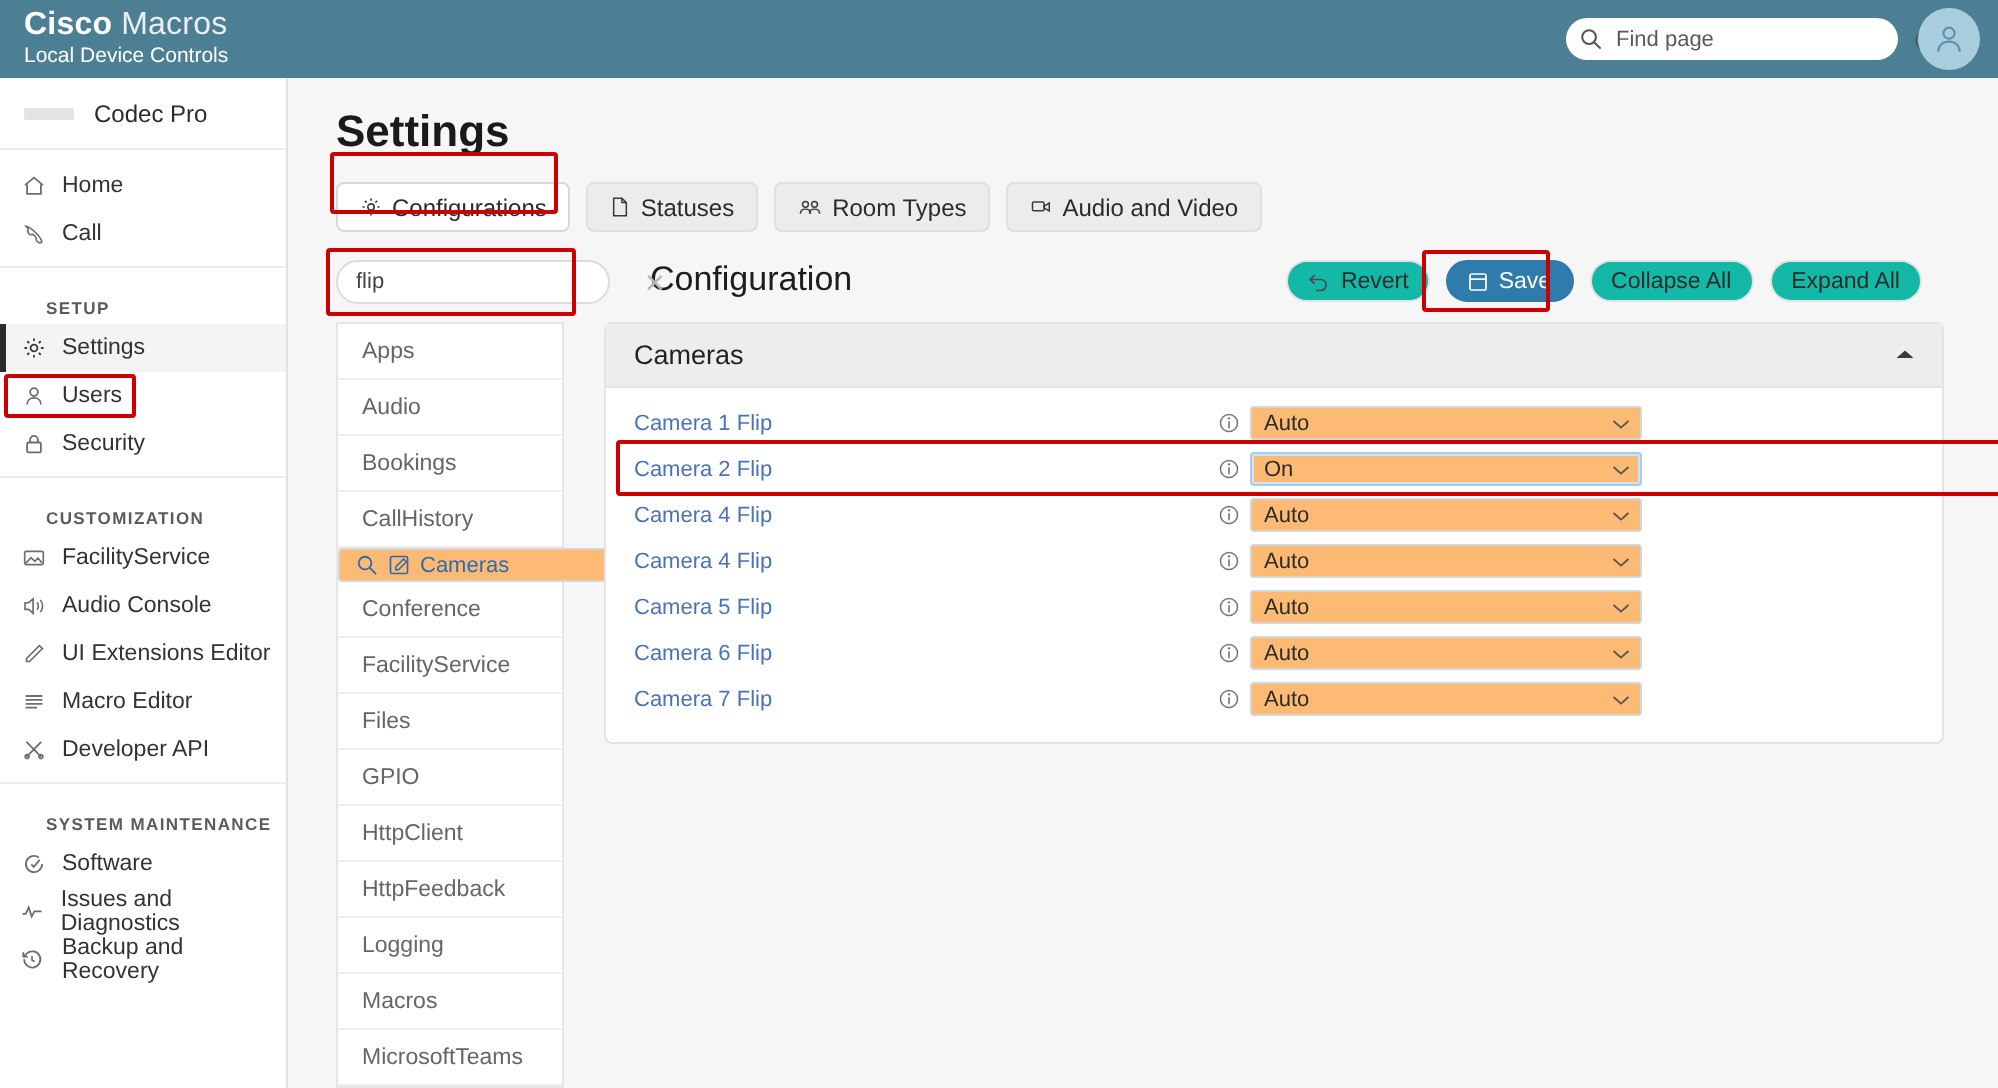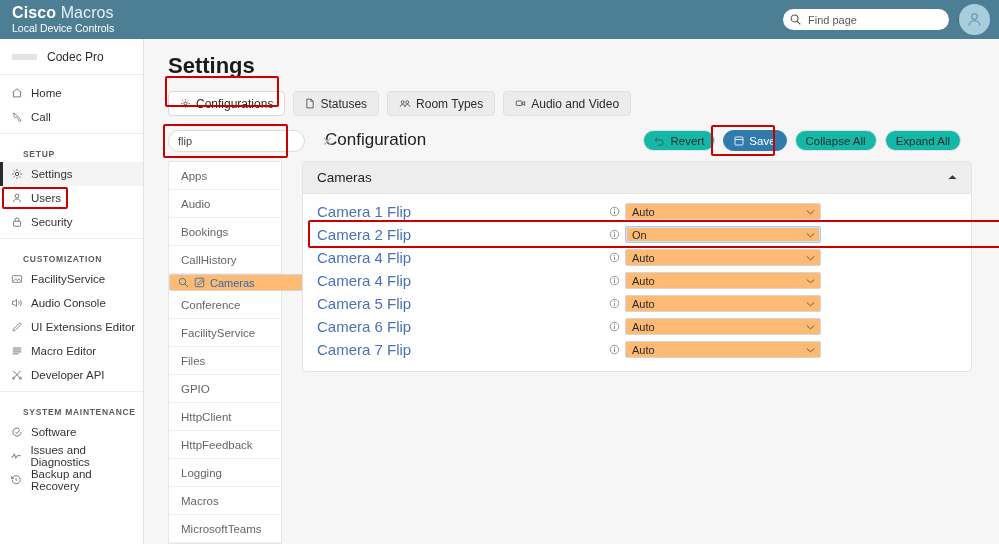--- a/index.html
+++ b/index.html
@@ -127,21 +127,21 @@
     border: 1px solid #e4e4e4; border-radius: 4px; align-self: flex-start;
   }
   .card-head {
     height: 32px; background: #ededed; display: flex; align-items: center;
     justify-content: space-between; padding: 0 14px; font-size: 13.5px; color: #222;
     border-bottom: 1px solid #e4e4e4; cursor: pointer;
   }
   .rows { padding: 6px 0 10px 0; }
   .crow { position: relative; display: flex; align-items: center; height: 23px; margin: 0 0 0 0; }
   .crow .label {
-    font-size: 15px; color: #4a72b8; padding-left: 14px; width: 300px; cursor: pointer;
+    font-size: 11px; color: #4a72b8; padding-left: 14px; width: 300px; cursor: pointer;
   }
   .crow .info { width: 22px; display: flex; justify-content: center; color: #777; }
   .sel-wrap { position: relative; width: 196px; }
   .sel {
     width: 196px; height: 17px; background: #fdba74; border: 1px solid #d5d5d5;
     border-radius: 2px; font-size: 11px; color: #2b2b2b; display: flex;
     align-items: center; padding: 0 6px; cursor: pointer;
   }
   .sel.focused { border: 1px solid #a9cbe8; box-shadow: 0 0 0 1px #cfe3f3 inset; }
   .chev { position: absolute; right: 6px; top: 50%; transform: translateY(-50%); color: #555; pointer-events: none; }

